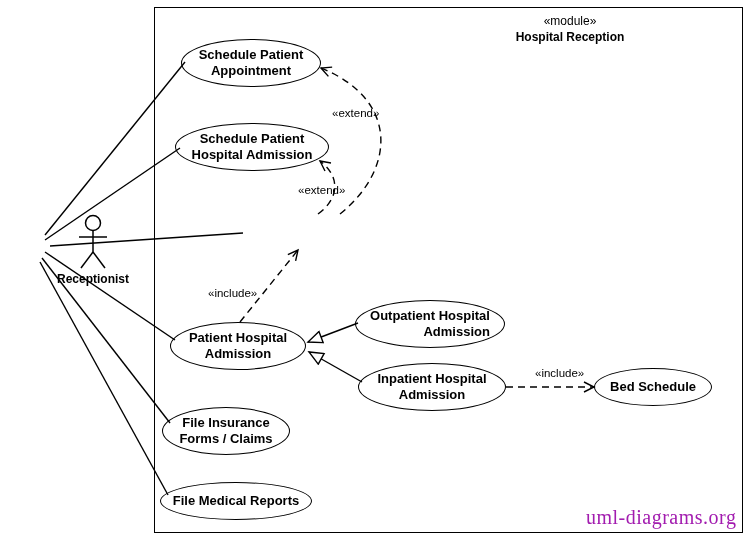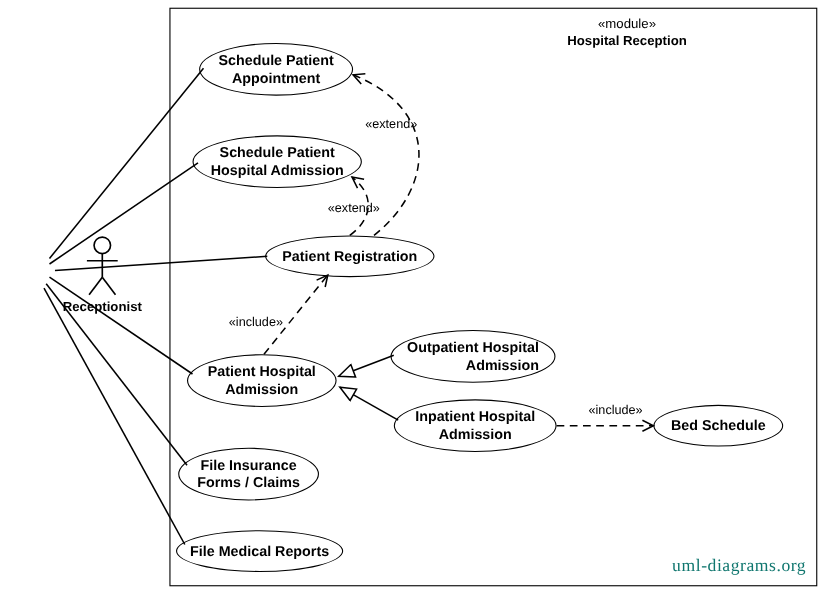--- a/index.html
+++ b/index.html
@@ -62,24 +62,23 @@
   }
   .edge-label {
     position: absolute;
     font-size: 11.5px;
     background: transparent;
     white-space: nowrap;
   }
   .watermark {
     position: absolute;
     font-family: Georgia, "Times New Roman", serif;
-    font-size: 16px;
-    color: #0f766e;
+    font-size: 20px;
+    color: #a21caf;
     letter-spacing: 0.5px;
-    margin-left: 25px;
   }
 </style>
 </head>
 <body>
 
 <div class="canvas">
 
   <div class="system-boundary" style="left:154px; top:7px; width:589px; height:526px;"></div>
 
   <div class="module-label" style="left:470px; top:13px; width:200px;">
@@ -97,21 +96,20 @@
     </svg>
     <div class="actor-label">Receptionist</div>
   </div>
 
   <div class="usecase" style="left:181px; top:39px; width:140px; height:48px; white-space: pre-line;">Schedule Patient
 Appointment</div>
 
   <div class="usecase" style="left:175px; top:123px; width:154px; height:48px; white-space: pre-line;">Schedule Patient
 Hospital Admission</div>
 
-  <div class="usecase" style="left:241px; top:214px; width:154px; height:38px;">Patient Registration</div>
 
   <div class="usecase" style="left:170px; top:322px; width:136px; height:48px; white-space: pre-line;">Patient Hospital
 Admission</div>
 
   <div class="usecase" style="left:355px; top:300px; width:150px; height:48px; white-space: pre-line; text-align: right;">Outpatient Hospital
 Admission</div>
 
   <div class="usecase" style="left:358px; top:363px; width:148px; height:48px; white-space: pre-line;">Inpatient Hospital
 Admission</div>
 

